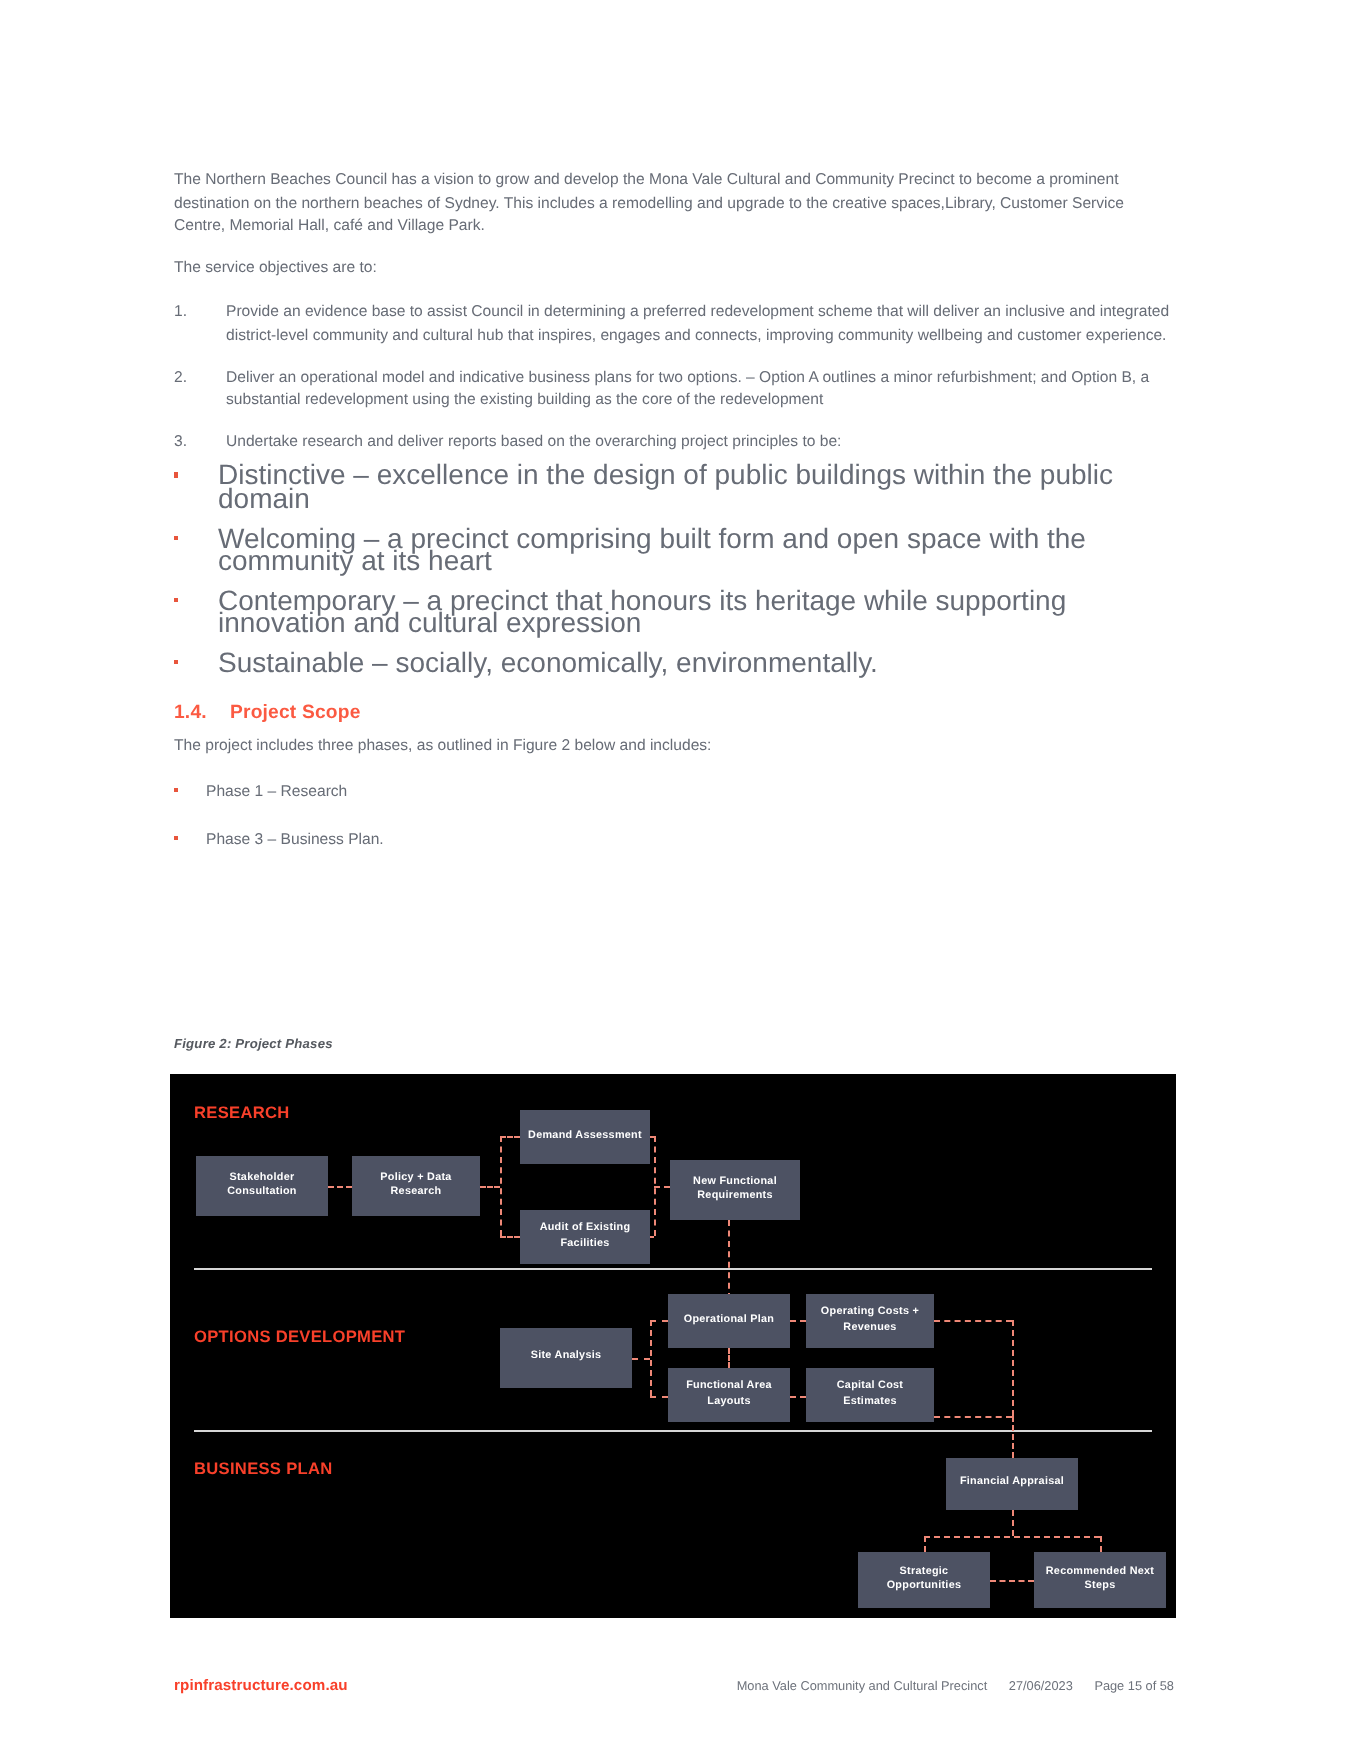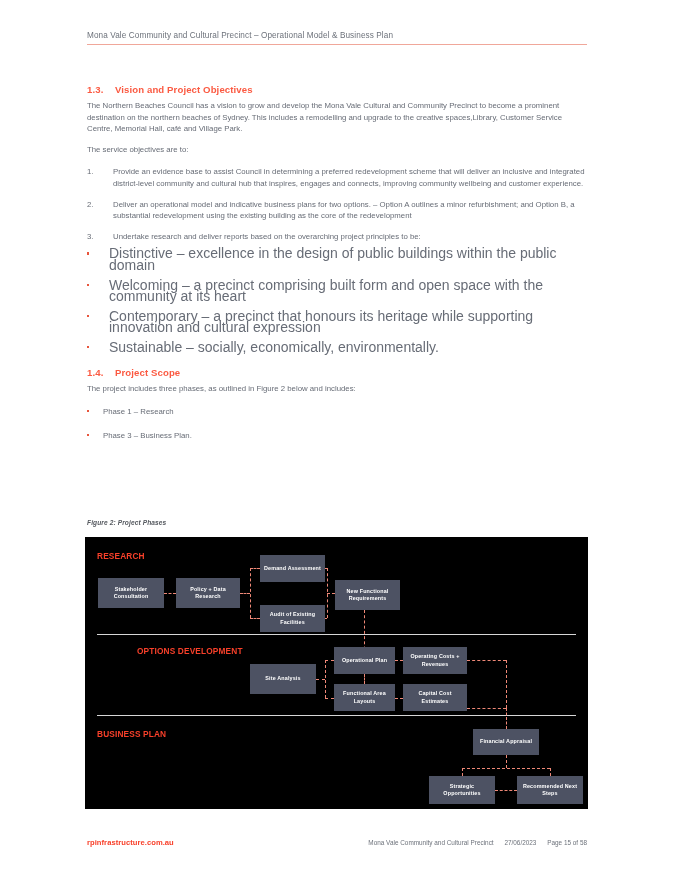--- a/index.html
+++ b/index.html
@@ -237,30 +237,23 @@
     white-space: nowrap;
   }
   .footer-right span { margin-left: 9px; }
   .footer-right span:first-child { margin-left: 0; }
 </style>
 </head>
 <body>
 
 <div class="page">
 
-  <div class="doc-header">
-    <div class="doc-header-text">Mona Vale Community and Cultural Precinct – Operational Model &amp; Business Plan</div>
-    <div class="doc-header-rule"></div>
-  </div>
 
   <div class="content">
 
-    <h2 class="section-heading">
-      <span class="num">1.3.</span><span>Vision and Project Objectives</span>
-    </h2>
 
     <p class="body-text">The Northern Beaches Council has a vision to grow and develop the Mona Vale Cultural and Community Precinct to become a prominent destination on the northern beaches of Sydney. This includes a remodelling and upgrade to the creative spaces,Library, Customer Service Centre, Memorial Hall, café and Village Park.</p>
 
     <p class="body-text" style="margin-bottom:11px">The service objectives are to:</p>
 
     <ul class="num-list">
       <li class="num-item">
         <span class="marker">1.</span>
         <span class="num-body">Provide an evidence base to assist Council in determining a preferred redevelopment scheme that will deliver an inclusive and integrated district-level community and cultural hub that inspires, engages and connects, improving community wellbeing and customer experience.</span>
       </li>
@@ -321,21 +314,21 @@
         <span class="b-body">Phase 3 – Business Plan.</span>
       </li>
     </ul>
   </div>
 
   <div class="figure-caption">Figure 2: Project Phases</div>
 
   <div class="diagram">
 
     <div class="phase-label" style="left:12px; top:14px;">RESEARCH</div>
-    <div class="phase-label" style="left:12px; top:109px;margin-left:40px;">OPTIONS DEVELOPMENT</div>
+    <div class="phase-label" style="left:12px; top:126px;">OPTIONS DEVELOPMENT</div>
     <div class="phase-label" style="left:12px; top:192px;">BUSINESS PLAN</div>
 
     <div class="divider" style="top:97px;"></div>
     <div class="divider" style="top:178px;"></div>
 
     <div class="conn h" style="left:79px; top:56px; width:12px;"></div>
 
     <div class="conn h" style="left:155px; top:56px; width:10px;"></div>
     <div class="conn v" style="left:165px; top:31px; height:50px;"></div>
     <div class="conn h" style="left:165px; top:31px; width:10px;"></div>

